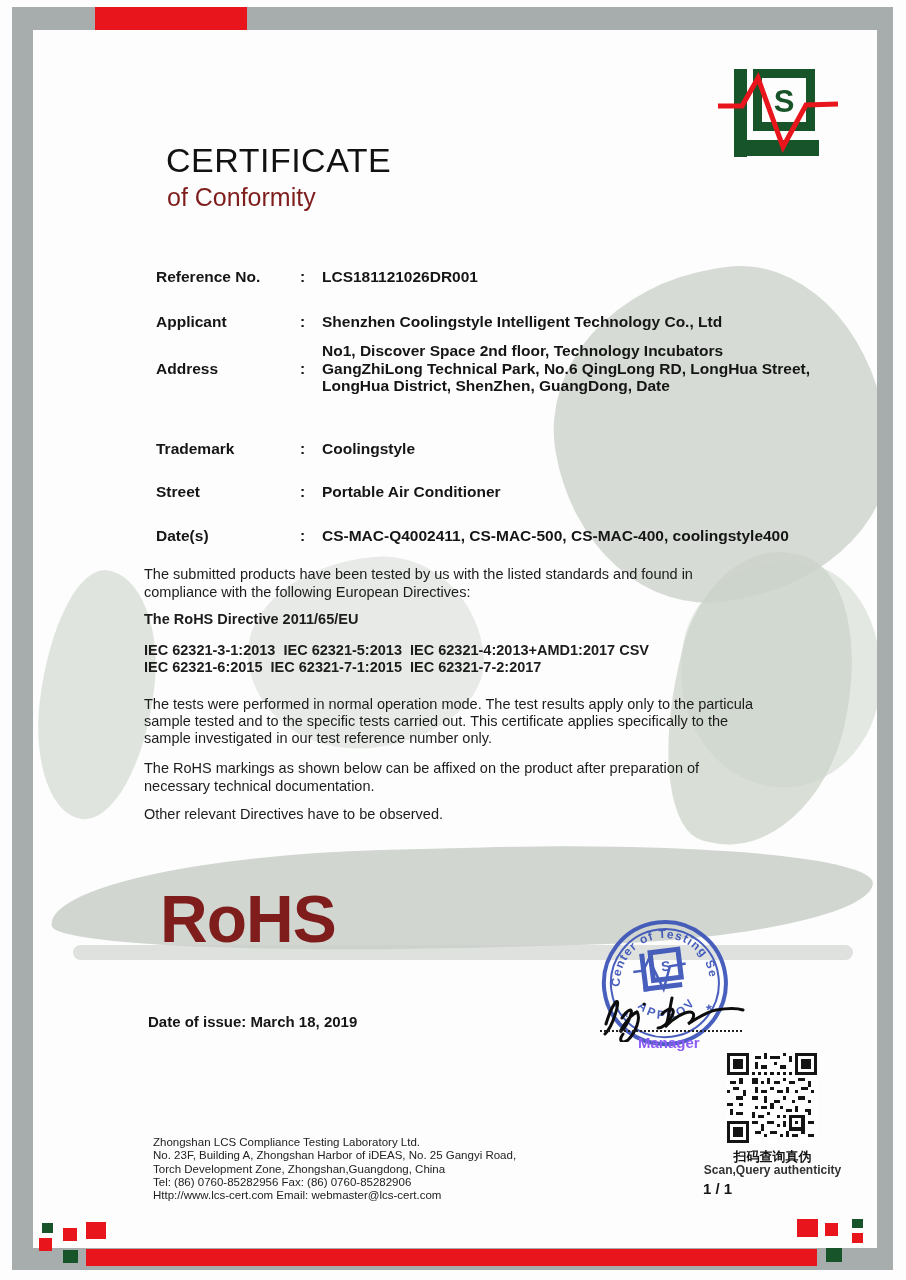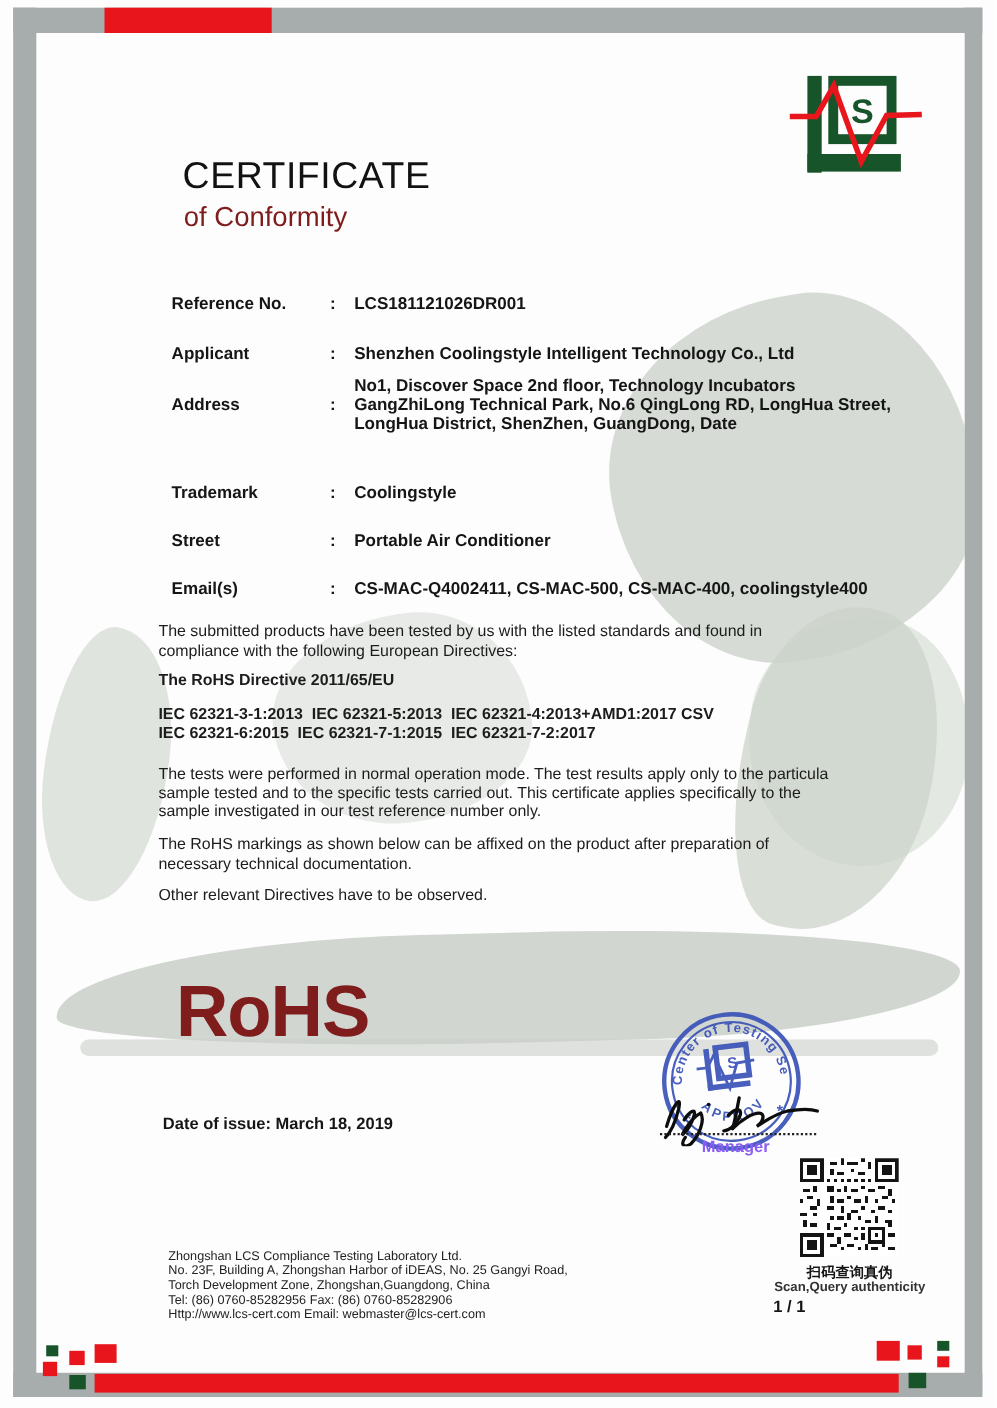--- a/index.html
+++ b/index.html
@@ -98,21 +98,21 @@
       <span class="lbl">Trademark</span>
       <span class="col">:</span>
       <span class="val">Coolingstyle</span>
     </div>
     <div class="frow" style="top:483px;">
       <span class="lbl">Street</span>
       <span class="col">:</span>
       <span class="val">Portable Air Conditioner</span>
     </div>
     <div class="frow" style="top:527px;">
-      <span class="lbl">Email(s)</span>
+      <span class="lbl">Date(s)</span>
       <span class="col">:</span>
       <span class="val">CS-MAC-Q4002411, CS-MAC-500, CS-MAC-400, coolingstyle400</span>
     </div>
 
     <div class="para" style="top:566px;">
       <div>The submitted products have been tested by us with the listed standards and found in</div>
       <div>compliance with the following European Directives:</div>
     </div>
     <div class="para bold" style="top:611px;">
       <div>The RoHS Directive 2011/65/EU</div>

